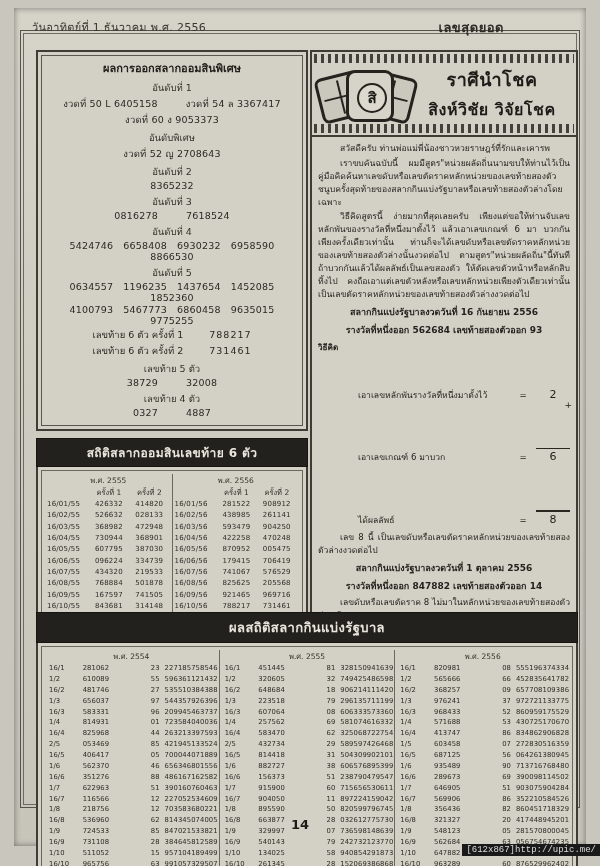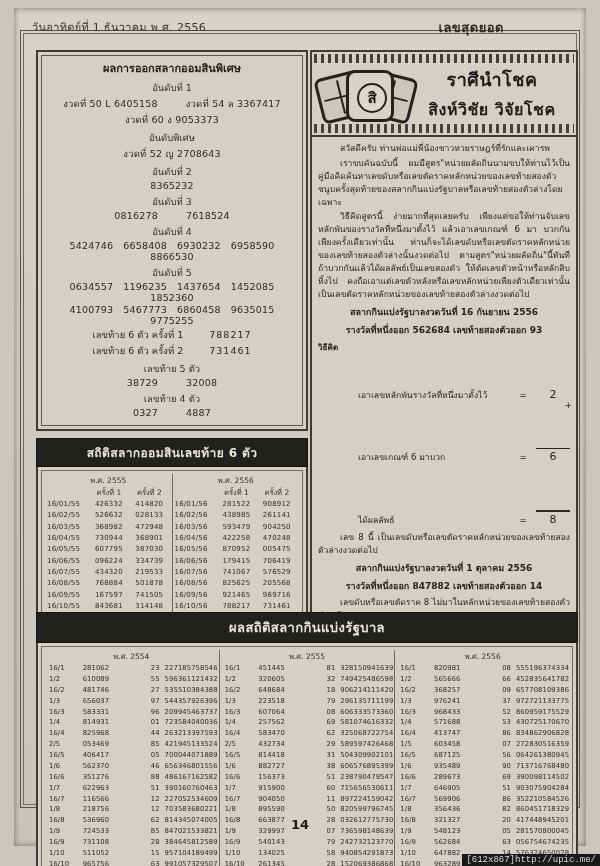--- a/index.html
+++ b/index.html
@@ -99,21 +99,21 @@
   .third+.third{border-left:1px solid #6b685f;}
   .byr{text-align:center;font-size:7.5px;color:#35322c;margin-bottom:1px;}
   .brow{display:flex;font-size:6.8px;color:#2e2b26;line-height:1.6;}
   .brow div{flex:1;text-align:center;letter-spacing:.1px;}
   .brow div.d{flex:0 0 17%;text-align:left;padding-left:3px;}
   .brow div.n6{flex:0 0 21%;}
   .brow div.n2{flex:0 0 11%;margin-left:32px;}
 
   .pageno{position:absolute;left:0;right:0;bottom:14px;text-align:center;
     font-size:13px;font-weight:bold;color:#1d1b17;}
-  .credit{position:absolute;right:0;bottom:0;background:#1a1a1a;color:#dcdcdc;
+  .credit{position:absolute;right:0;bottom:10px;background:#1a1a1a;color:#dcdcdc;
     font-size:9px;padding:1px 4px;font-family:"Liberation Mono",monospace;}
 </style>
 </head>
 <body>
 
 <div class="page">
   <div class="paper">
     <div class="inkframe"></div>
     <div class="inkframe2"></div>
 

